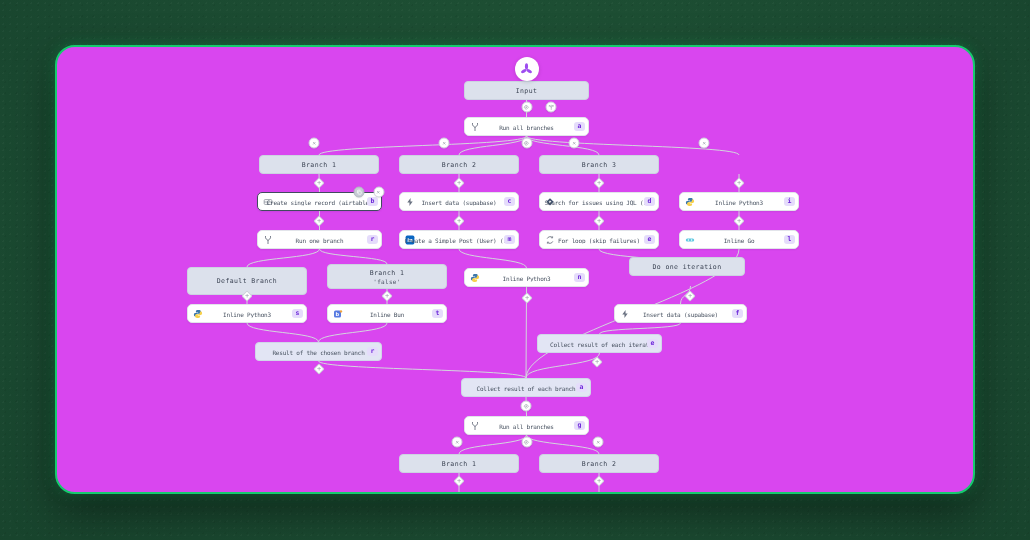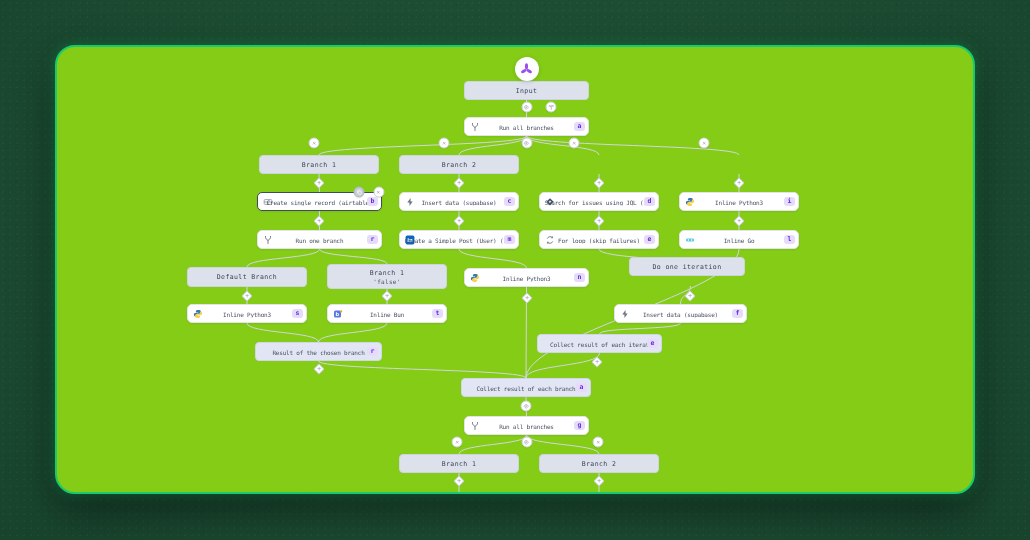--- a/index.html
+++ b/index.html
@@ -8,21 +8,21 @@
     font-family:"DejaVu Sans Mono",monospace;
     background:
       radial-gradient(rgba(255,255,255,.03) 1px, transparent 1px),
       radial-gradient(rgba(0,0,0,.06) 1px, transparent 1px),
       radial-gradient(95% 130% at 50% 42%, #215637 0%, #1a4830 55%, #133a25 100%);
     background-size:7px 7px, 11px 11px, 100% 100%;
   }
   .stage{position:relative;width:1030px;height:540px;}
   .card{
     position:absolute;left:55px;top:45px;width:920px;height:449px;
-    background:#84cc16;border:2.5px solid #15cb6d;border-radius:20px;
+    background:#d946ef;border:2.5px solid #15cb6d;border-radius:20px;
     box-shadow:0 0 14px rgba(21,203,109,.28), 0 18px 45px rgba(0,0,0,.45);
     overflow:hidden;box-sizing:border-box;
   }
   .graph{position:absolute;left:-55px;top:-45px;width:1030px;height:540px;}
   .edges{position:absolute;left:0;top:0;}
   .edges path{stroke:#d3d6dd;stroke-width:1;fill:none;}
   .node{position:absolute;box-sizing:border-box;border-radius:5px;}
   .step{background:#ffffff;border:1px solid #e2e4ea;box-shadow:0 1px 2px rgba(20,30,50,.07);}
   .step.selected{border:1.4px solid #414b5e;}
   .header{background:#dce1ec;border:1px solid #ccd3e1;border-radius:4px;}
@@ -121,20 +121,23 @@
           </span>
           <span class="label">Run all branches</span>
           <span class="badge">a</span>
         </div>
         <div class="node header" style="left: 257px; top: 153px; width: 120px; height: 19px;">
           <span class="label">Branch 1</span>
         </div>
         <div class="node header" style="left: 397px; top: 153px; width: 120px; height: 19px;">
           <span class="label">Branch 2</span>
         </div>
+        <div class="node header" style="left: 537px; top: 153px; width: 120px; height: 19px;">
+          <span class="label">Branch 3</span>
+        </div>
         <div class="node step selected" style="left: 255px; top: 190px; width: 125px; height: 19px;">
           <span class="nicon">
             <svg viewBox="0 0 10 10" fill="none" stroke="#8a8f9a" stroke-width="0.8">
               <rect x="1.2" y="2.6" width="7.6" height="4.8" rx="0.9"></rect>
               <path d="M1.2 5h7.6M5 5v2.4"></path>
             </svg>
           </span>
           <span class="label">Create single record (airtable)</span>
           <span class="badge">b</span>
         </div>
@@ -201,21 +204,21 @@
           <span class="nicon">
             <svg viewBox="0 0 10 10">
               <rect x="0.8" y="3.4" width="8.4" height="3.2" rx="1.6" fill="#5fc9e0"></rect>
               <circle cx="3.4" cy="5" r="0.7" fill="#fff"></circle>
               <circle cx="6.6" cy="5" r="0.7" fill="#fff"></circle>
             </svg>
           </span>
           <span class="label">Inline Go</span>
           <span class="badge">l</span>
         </div>
-        <div class="node header" style="left: 185px; top: 265px; width: 120px; height: 20px;">
+        <div class="node header" style="left: 185px; top: 265px; width: 120px; height: 28px;">
           <span class="label">Default Branch</span>
         </div>
         <div class="node header two-line" style="left: 325px; top: 262px; width: 120px; height: 25px;">
           <span class="label">Branch 1</span>
           <span class="sublabel">'false'</span>
         </div>
         <div class="node step" style="left: 462px; top: 266px; width: 125px; height: 19px;">
           <span class="nicon">
             <svg viewBox="0 0 10 10">
               <path d="M4.9 1.1c-1.6 0-2 .7-2 1.4v1.1h2.2v.5H2.3c-.8 0-1.4.6-1.4 1.7 0 1 .5 1.7 1.3 1.7h.9V6.3c0-.8.7-1.5 1.5-1.5h2.1c.7 0 1.2-.6 1.2-1.3V2.5c0-.8-.9-1.4-2-1.4z" fill="#3b77ab"></path>

